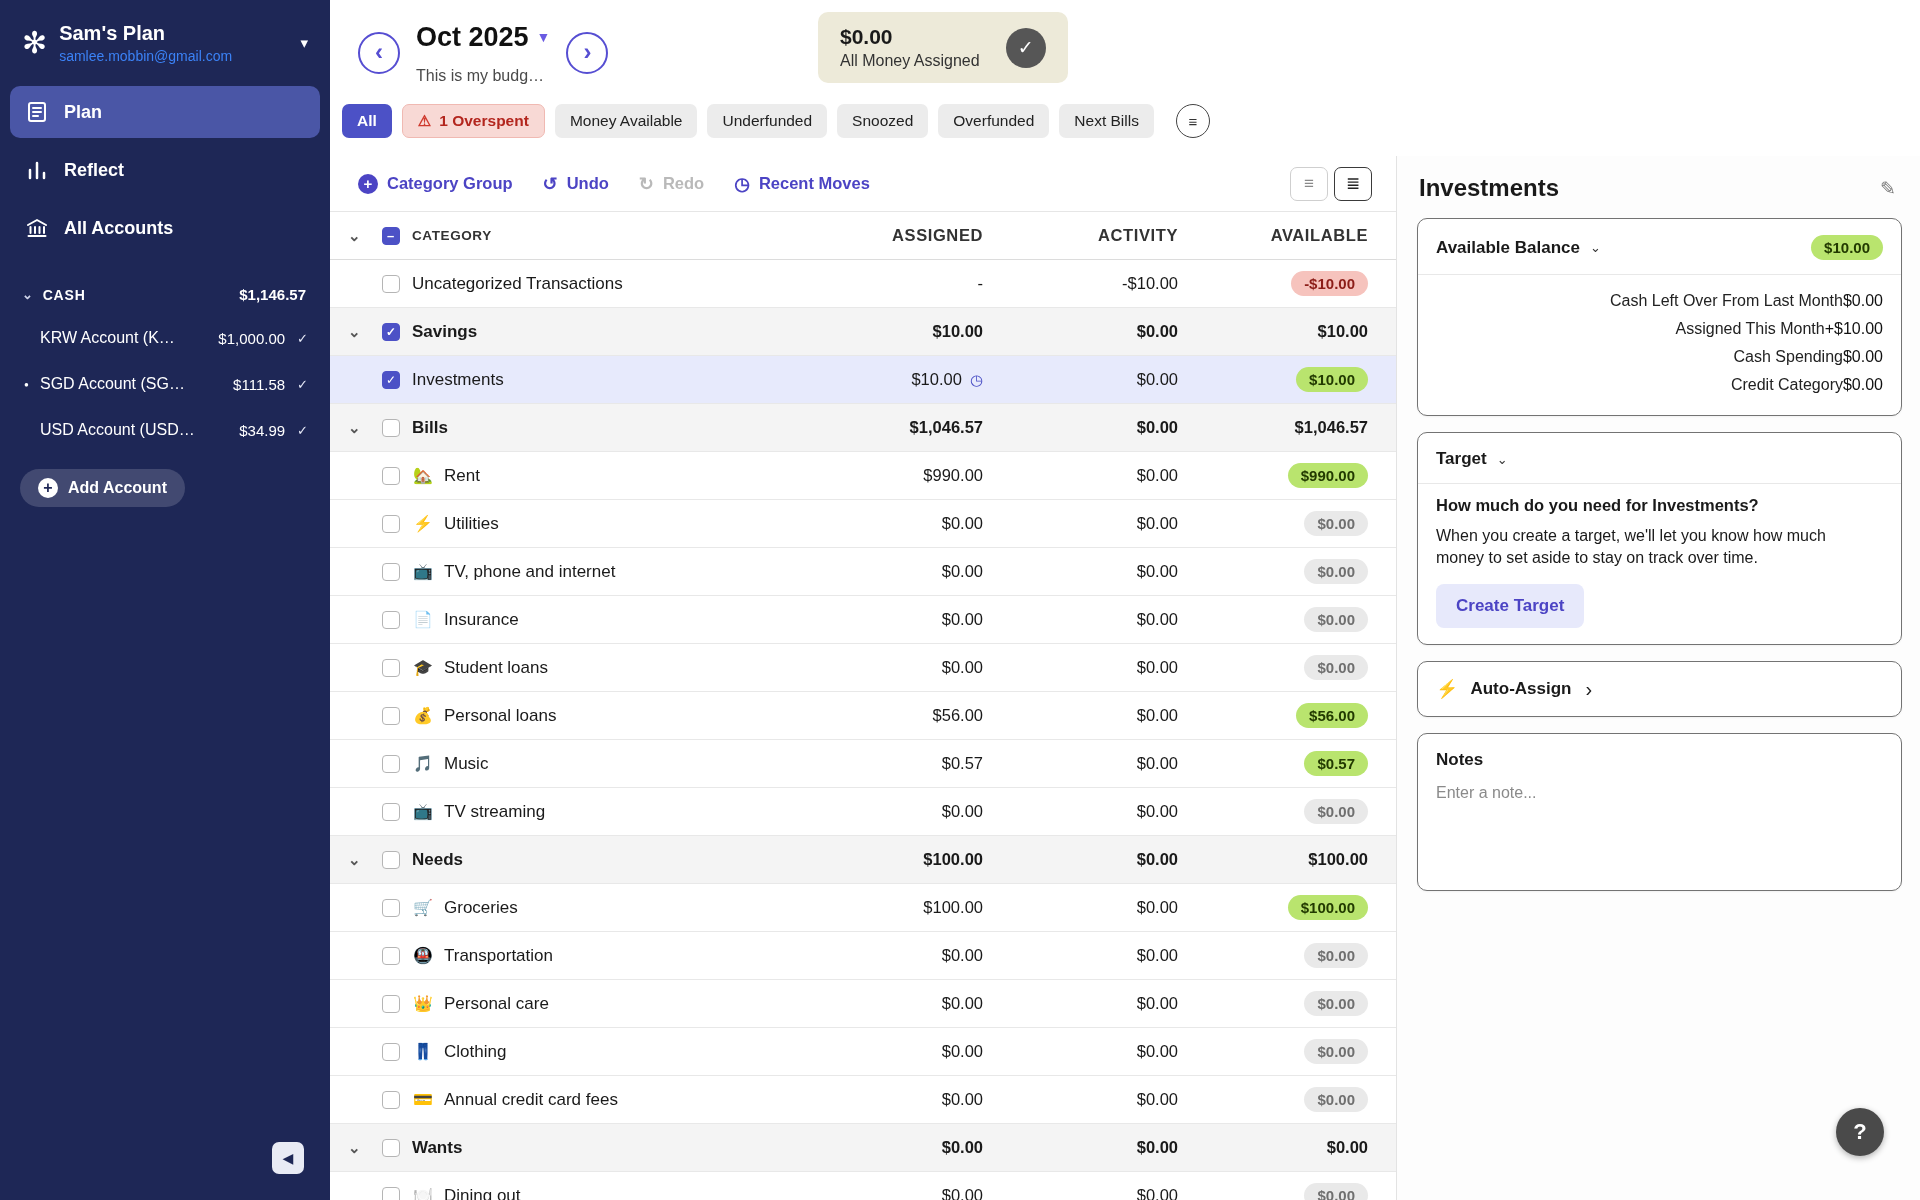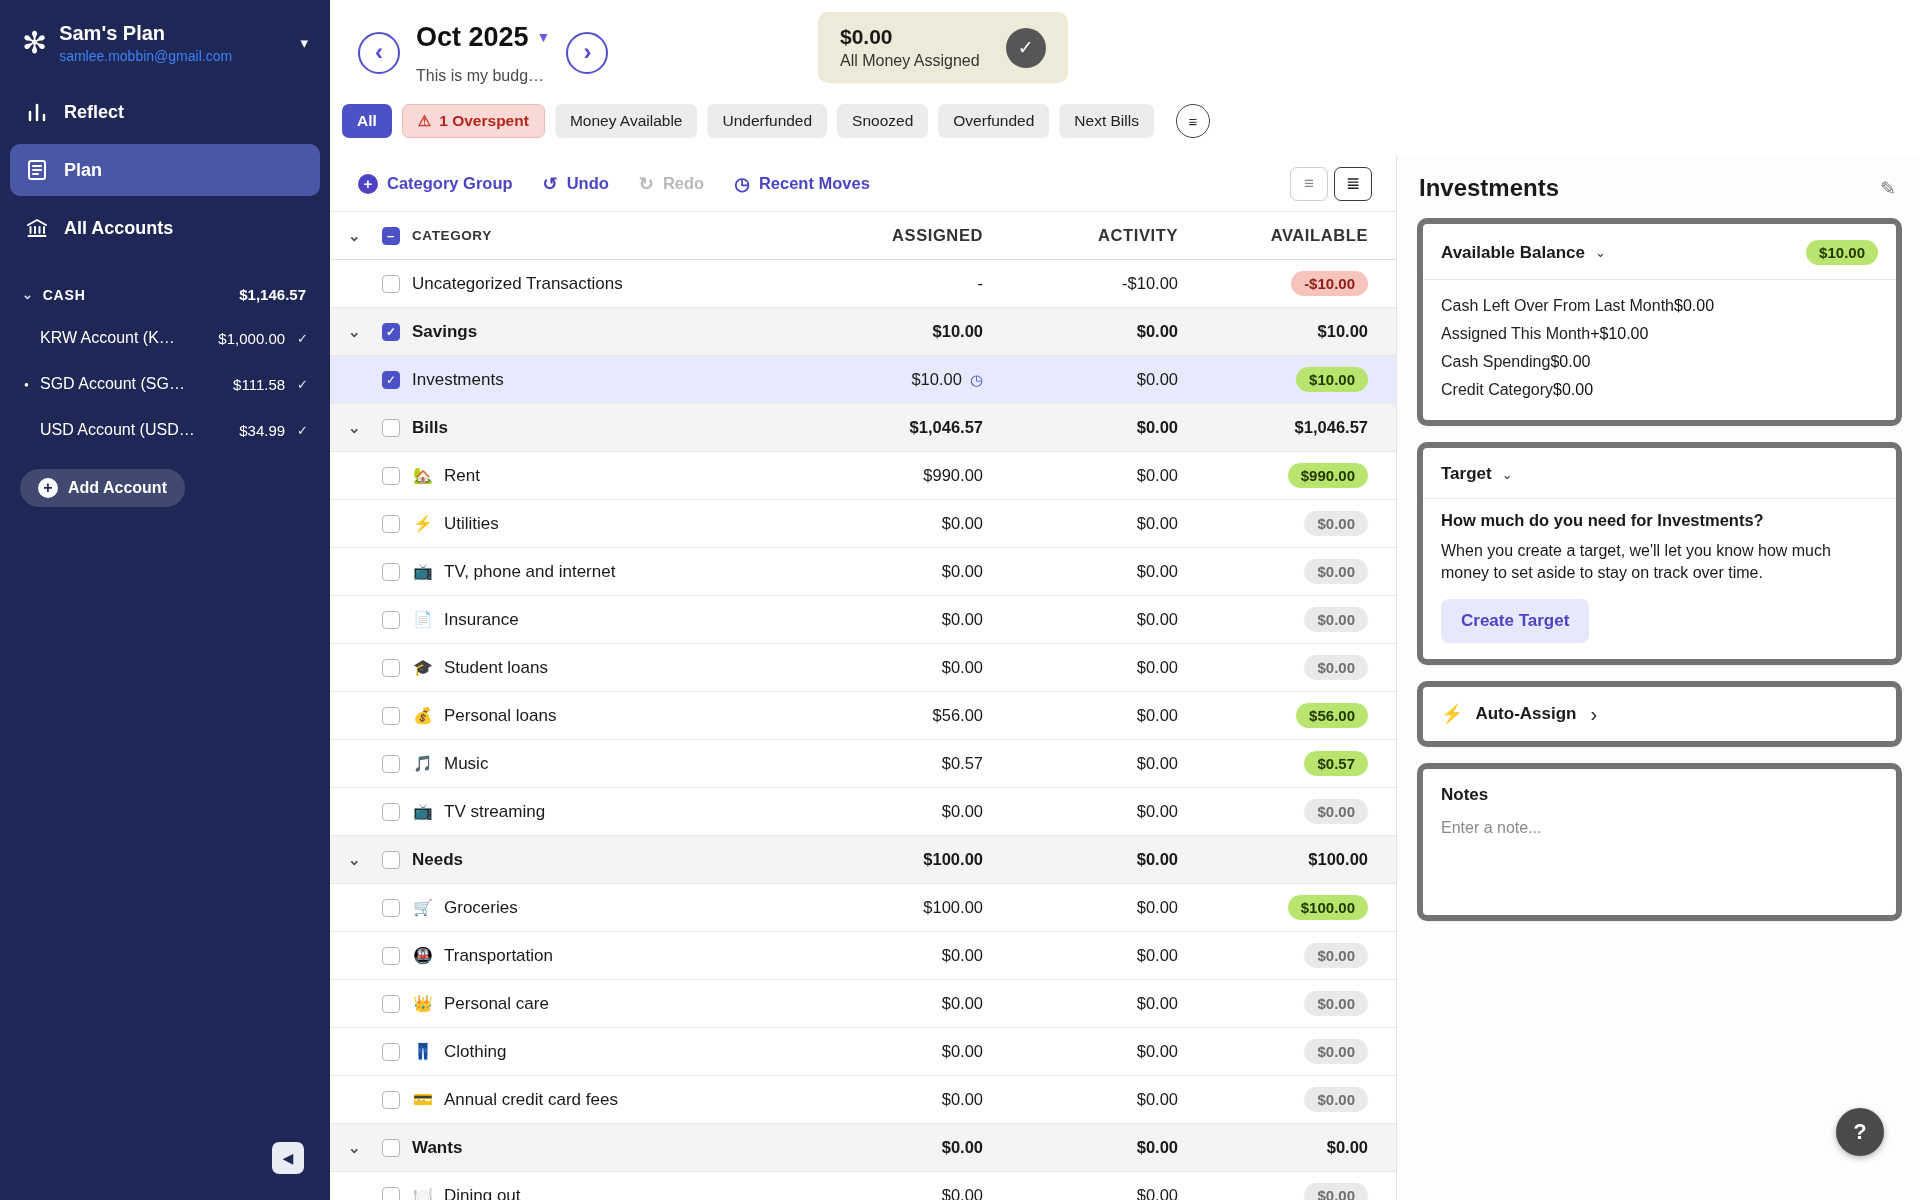--- a/index.html
+++ b/index.html
@@ -85,27 +85,27 @@
   .apill.red{background:#f6c3bd;color:#8c1d18;}
   .apill.gray{background:#e9e9e9;color:#6f6f6f;}
   .clock{color:#4c51c6;font-size:15px;margin-left:8px;font-weight:400;}
   .gavail{font-weight:700;}
 
   
   .inspector{width:524px;flex-shrink:0;border-left:1px solid #e3e3e3;background:#fdfdfd;padding:16px 18px 0 20px;overflow:hidden;}
   .insp-title-row{display:flex;align-items:center;justify-content:space-between;padding:2px 6px 16px 2px;}
   .insp-title{font-size:24px;font-weight:800;}
   .pencil{color:#777;font-size:19px;cursor:pointer;}
-  .card{background:#fff;border:6px solid #737373;border-radius:10px;box-shadow:0 1px 2px rgba(0,0,0,.05);padding:16px 18px;margin-bottom:16px;}
+  .card{background:#fff;border:1px solid #737373;border-radius:10px;box-shadow:0 1px 2px rgba(0,0,0,.05);padding:16px 18px;margin-bottom:16px;}
   .card-head{display:flex;align-items:center;gap:10px;}
   .card-title{font-size:17px;font-weight:700;}
   .head-chev{font-size:13px;color:#333;}
   .bal-pill{margin-left:auto;background:#b9e46e;color:#223a00;font-weight:700;font-size:15px;padding:4px 13px;border-radius:999px;}
   .card-divider{height:1px;background:#e8e8e8;margin:14px -18px 12px;}
-  .brow{display:flex;justify-content:flex-start;font-size:16px;padding:5px 0;}
+  .brow{display:flex;justify-content:flex-end;font-size:16px;padding:5px 0;}
   .blabel{color:#222;}
   .bval{color:#111;}
   .target-q{font-size:16.5px;font-weight:700;margin-bottom:10px;}
   .target-desc{font-size:16px;line-height:1.35;color:#1a1a1a;margin-bottom:16px;max-width:440px;}
   .create-target{background:#e7e9fb;color:#4c44c4;font-size:17px;font-weight:600;border:none;border-radius:8px;padding:12px 20px;cursor:pointer;}
   .auto-card{display:flex;align-items:center;gap:12px;cursor:pointer;}
   .bolt{font-size:18px;}
   .auto-label{font-size:17px;font-weight:700;}
   .auto-chev{font-size:20px;margin-left:2px;line-height:1;}
   .notes-card{min-height:158px;}
@@ -122,40 +122,40 @@
     <div class="plan-header">
       <span class="logo">✻</span>
       <div class="plan-meta">
         <div class="plan-name">Sam's Plan</div>
         <div class="plan-email">samlee.mobbin@gmail.com</div>
       </div>
       <span class="plan-caret">▾</span>
     </div>
 
     <nav class="nav">
-      <div class="nav-item">
-        <span class="nav-icon">
-          <svg viewBox="0 0 24 24" width="24" height="24" fill="none" stroke="#fff" stroke-width="2.5" stroke-linecap="round">
-              <line x1="5" y1="20" x2="5" y2="12"></line>
-              <line x1="12" y1="20" x2="12" y2="5"></line>
-              <line x1="19" y1="20" x2="19" y2="15"></line>
-            </svg>
-        </span>
-        <span>Reflect</span>
-      </div>
       <div class="nav-item sel">
         <span class="nav-icon">
           <svg viewBox="0 0 24 24" width="24" height="24" fill="none" stroke="#fff" stroke-width="2" stroke-linecap="round">
               <rect x="4" y="3" width="16" height="18" rx="2"></rect>
               <line x1="8" y1="8" x2="16" y2="8"></line>
               <line x1="8" y1="12" x2="16" y2="12"></line>
               <line x1="8" y1="16" x2="13" y2="16"></line>
             </svg>
         </span>
         <span>Plan</span>
+      </div>
+      <div class="nav-item">
+        <span class="nav-icon">
+          <svg viewBox="0 0 24 24" width="24" height="24" fill="none" stroke="#fff" stroke-width="2.5" stroke-linecap="round">
+              <line x1="5" y1="20" x2="5" y2="12"></line>
+              <line x1="12" y1="20" x2="12" y2="5"></line>
+              <line x1="19" y1="20" x2="19" y2="15"></line>
+            </svg>
+        </span>
+        <span>Reflect</span>
       </div>
       <div class="nav-item">
         <span class="nav-icon">
           <svg viewBox="0 0 24 24" width="24" height="24" fill="none" stroke="#fff" stroke-width="2" stroke-linecap="round" stroke-linejoin="round">
               <path d="M3 9 L12 4 L21 9"></path>
               <line x1="5.5" y1="11" x2="5.5" y2="17"></line>
               <line x1="10" y1="11" x2="10" y2="17"></line>
               <line x1="14.5" y1="11" x2="14.5" y2="17"></line>
               <line x1="19" y1="11" x2="19" y2="17"></line>
               <line x1="3.5" y1="20" x2="20.5" y2="20"></line>

